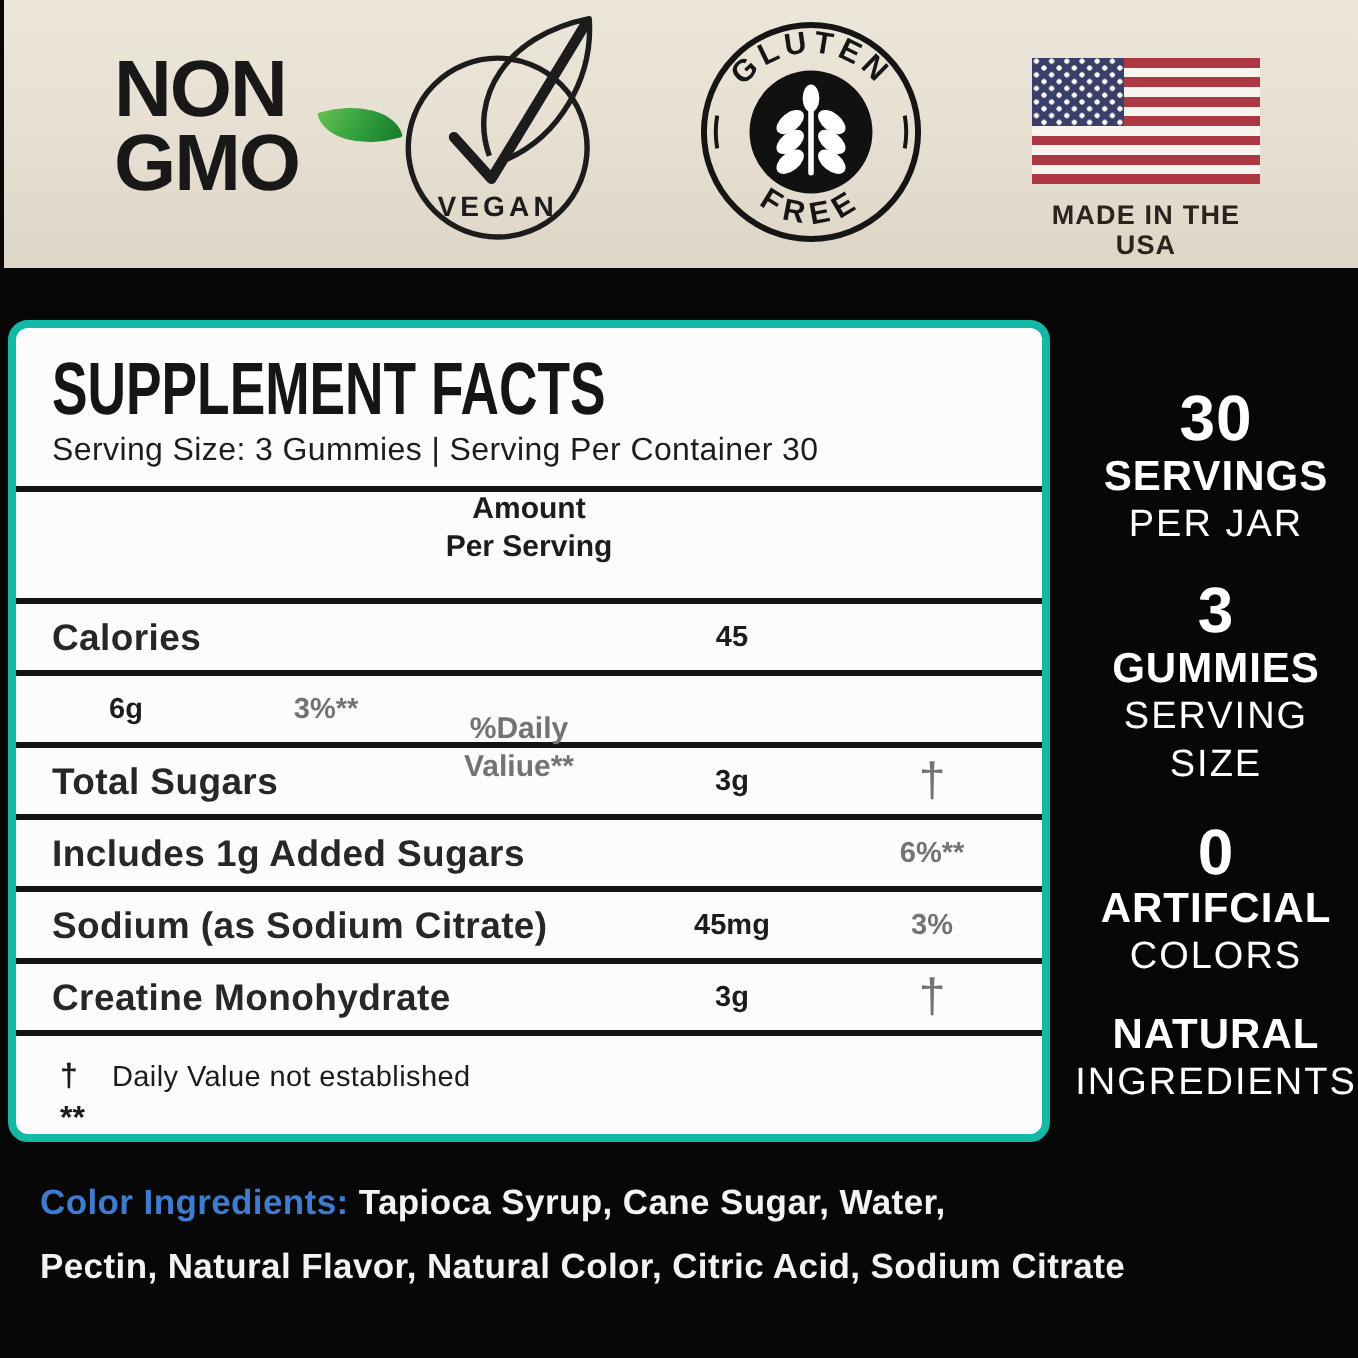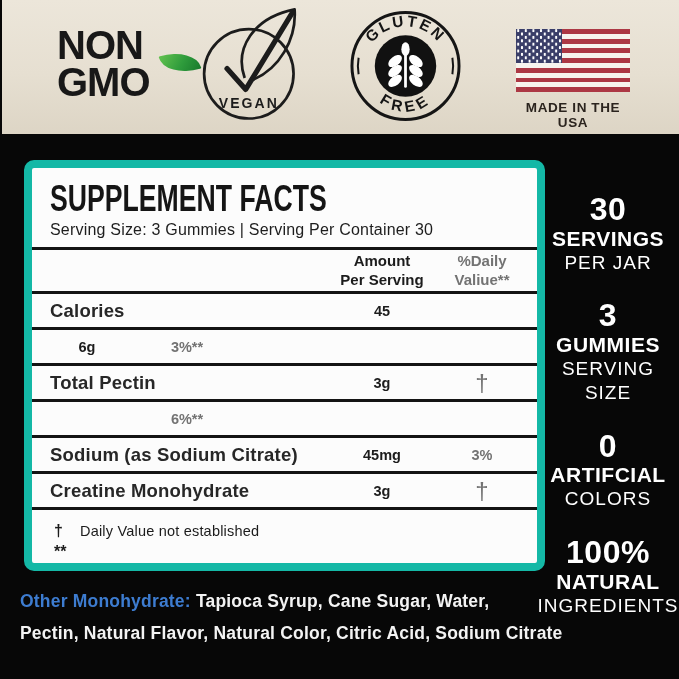--- a/index.html
+++ b/index.html
@@ -49,53 +49,53 @@
     background-size:7.6px 6.8px, 7.6px 6.8px;
     background-position:2.2px 1.6px, 6px 5px;
   }
   .made-in {
     margin-top:8px; font-size:13.5px; font-weight:700;
     letter-spacing:0.6px; color:#2b241e;
   }
 
   
   .panel {
-    position:absolute; left:24px; top:160px; width:521px; height:411px;
-    background:#fcfcfc; border:8px solid #14b8a6; border-radius:10px;
+    position:absolute; left:4px; top:160px; width:521px; height:411px;
+    background:#fcfcfc; border:4px solid #14b8a6; border-radius:10px;
     overflow:hidden;
   }
   .panel-title {
     display:inline-block; margin:10px 0 0 18px;
     font-size:37px; font-weight:700; color:#151515;
     transform:scaleX(0.72); transform-origin:left center;
     letter-spacing:0; white-space:nowrap;
   }
   .serving-line {
     margin:1px 0 8px 18px; font-size:16px; color:#1d1d1d; letter-spacing:0.2px;
   }
   .sep { height:3px; background:#141414; width:100%; }
 
   .t-row { display:flex; align-items:center; width:100%; border-bottom:3px solid #141414; }
-  .t-head { height:44px; align-items:center; }
+  .t-head { height:56px; align-items:center;flex-direction:column; }
   .t-body { height:36px; }
   .col-label { flex:1 1 auto; padding-left:18px; font-size:18.5px; font-weight:700; color:#272727; letter-spacing:0.2px; }
   .col-amt { flex:0 0 110px; text-align:center; font-size:14.5px; font-weight:700; color:#1c1c1c; }
   .col-dv  { flex:0 0 100px; text-align:center; font-size:14.5px; font-weight:700; color:#737373; padding-right:10px; }
   .t-head .col-amt, .t-head .col-dv { font-size:15px; line-height:1.25; }
   .col-dv.dagger { font-size:24px; font-weight:400; line-height:1; }
 
   .footnotes { padding:12px 18px 0 22px; }
   .fn-line { display:flex; align-items:baseline; font-size:14.5px; color:#1b1b1b; margin-bottom:3px; }
   .fn-marker { width:26px; font-size:16px; font-weight:700; }
   .fn-text { letter-spacing:0.2px; }
 
   
   .sidebar {
     position:absolute; left:537px; top:193px; width:142px;
-    display:flex; flex-direction:column; align-items:center; gap:25px;
+    display:flex; flex-direction:column; align-items:center; gap:15px;
     color:#ffffff; text-align:center;
   }
   .stat .big { font-size:32px; font-weight:700; line-height:1.05; letter-spacing:0.5px; }
   .stat .bold { font-size:21px; font-weight:700; line-height:1.15; letter-spacing:0.5px; }
   .stat .light { font-size:19px; font-weight:400; line-height:1.25; letter-spacing:1px; }
 
   
   .footer {
     position:absolute; left:20px; top:586px; width:645px;
     font-size:17.5px; font-weight:700; color:#f3f3f3; line-height:1.8;
@@ -178,25 +178,26 @@
   <div class="t-row t-body">
     <div class="col-label">Calories</div>
     <div class="col-amt">45</div>
     <div class="col-dv"></div>
   </div>
   <div class="t-row t-body">
     <div class="col-amt">6g</div>
     <div class="col-dv">3%**</div>
   </div>
   <div class="t-row t-body">
-    <div class="col-label">Total Pectin</div>
+    <div class="col-label">Total Sugars</div>
     <div class="col-amt">3g</div>
     <div class="col-dv dagger">†</div>
   </div>
   <div class="t-row t-body">
+    <div class="col-label">Includes 1g Added Sugars</div>
     <div class="col-amt"></div>
     <div class="col-dv">6%**</div>
   </div>
   <div class="t-row t-body">
     <div class="col-label">Sodium (as Sodium Citrate)</div>
     <div class="col-amt">45mg</div>
     <div class="col-dv">3%</div>
   </div>
   <div class="t-row t-body">
     <div class="col-label">Creatine Monohydrate</div>
@@ -225,22 +226,21 @@
     <div class="big">3</div>
     <div class="bold">GUMMIES</div>
     <div class="light">SERVING SIZE</div>
   </div>
   <div class="stat">
     <div class="big">0</div>
     <div class="bold">ARTIFCIAL</div>
     <div class="light">COLORS</div>
   </div>
   <div class="stat">
-    <div class="big">100%</div>
     <div class="bold">NATURAL</div>
     <div class="light">INGREDIENTS</div>
   </div>
 </div>
 
 <div class="footer">
-  <div><span class="blue">Other Monohydrate:</span><span> Tapioca Syrup, Cane Sugar, Water,</span></div>
+  <div><span class="blue">Color Ingredients:</span><span> Tapioca Syrup, Cane Sugar, Water,</span></div>
   <div>Pectin, Natural Flavor, Natural Color, Citric Acid, Sodium Citrate</div>
 </div>
 
 </body></html>

